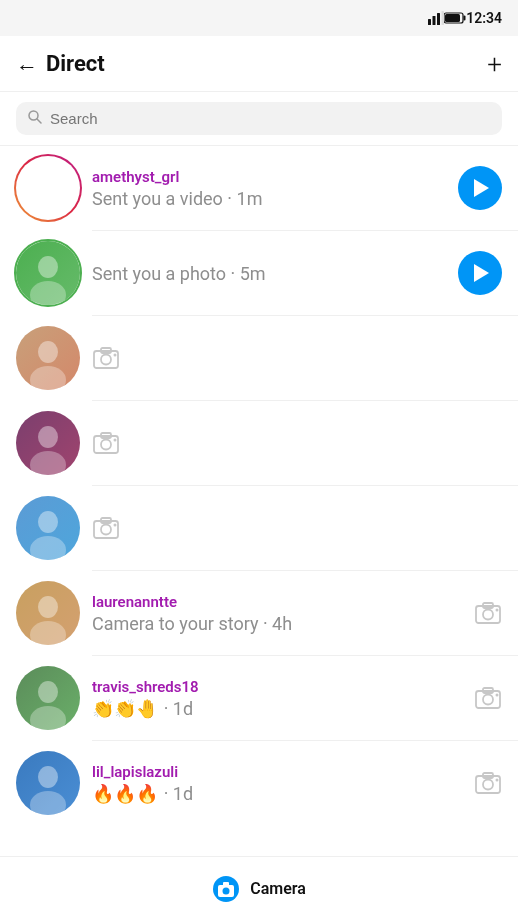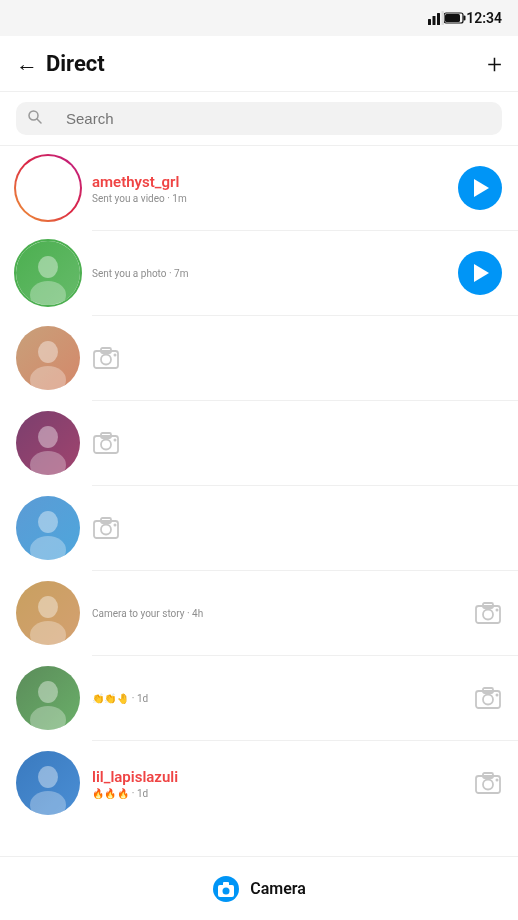--- a/index.html
+++ b/index.html
@@ -67,21 +67,21 @@
     .search-container {
       padding: 10px 16px;
       border-bottom: 1px solid #efefef;
     }
     .search-box {
       background: #f2f2f2;
       border-radius: 10px;
       display: flex;
       align-items: flex-end;
       padding: 8px 12px;
-      gap: 24px;
+      gap: 8px;
     }
     .search-icon-svg {
       color: #999;
       font-size: 14px;
     }
     .search-input {
       background: transparent;
       border: none;
       outline: none;
       font-size: 15px;
@@ -140,25 +140,25 @@
     }
 
     
     .message-content {
       flex: 1;
       min-width: 0;
     }
     .message-username {
       font-size: 15px;
       font-weight: 600;
-      color: #ef4444;
+      color: #a21caf;
       margin-bottom: 2px;
     }
     .message-preview {
-      font-size: 10px;
+      font-size: 18px;
       color: #8e8e8e;
       white-space: nowrap;
       overflow: hidden;
       text-overflow: ellipsis;
     }
 
     
     .message-action {
       flex-shrink: 0;
       display: flex;
@@ -301,21 +301,21 @@
         <div class="avatar-story-ring green-story"></div>
         <div class="avatar-circle av-phillsohn">
           <svg width="64" height="64" viewBox="0 0 64 64" fill="none">
       <circle cx="32" cy="32" r="32" class="av-phillsohn"></circle>
       <ellipse cx="32" cy="26" rx="10" ry="11" fill="rgba(255,255,255,0.4)"></ellipse>
       <ellipse cx="32" cy="54" rx="18" ry="14" fill="rgba(255,255,255,0.3)"></ellipse>
     </svg>
         </div>
       </div>
       <div class="message-content">
-        <div class="message-preview">Sent you a photo · 7m</div>
+        <div class="message-preview">Sent you a photo · 5m</div>
       </div>
       <div class="message-action">
         <div class="play-btn"></div>
       </div>
     </div>
     <div style="height: 1px; background: rgb(239, 239, 239); margin-left: 92px;"></div>
     <div class="message-item">
       <div class="avatar-wrapper">
         <div class="avatar-circle av-deitch">
           <svg width="64" height="64" viewBox="0 0 64 64" fill="none">
@@ -385,20 +385,21 @@
       <div class="avatar-wrapper">
         <div class="avatar-circle av-lauren">
           <svg width="64" height="64" viewBox="0 0 64 64" fill="none">
       <circle cx="32" cy="32" r="32" class="av-lauren"></circle>
       <ellipse cx="32" cy="26" rx="10" ry="11" fill="rgba(255,255,255,0.4)"></ellipse>
       <ellipse cx="32" cy="54" rx="18" ry="14" fill="rgba(255,255,255,0.3)"></ellipse>
     </svg>
         </div>
       </div>
       <div class="message-content">
+        <div class="message-username">laurenanntte</div>
         <div class="message-preview">Camera to your story · 4h</div>
       </div>
       <div class="message-action">
         <div class="camera-icon">
           <svg width="26" height="22" viewBox="0 0 26 22" fill="none">
         <rect x="1" y="4" width="24" height="17" rx="2.5" stroke="#c7c7c7" stroke-width="1.8"></rect>
         <circle cx="13" cy="12.5" r="5" stroke="#c7c7c7" stroke-width="1.8"></circle>
         <rect x="8" y="1" width="10" height="5" rx="1.5" stroke="#c7c7c7" stroke-width="1.8"></rect>
         <circle cx="22" cy="8" r="1.5" fill="#c7c7c7"></circle>
       </svg>
@@ -410,20 +411,21 @@
       <div class="avatar-wrapper">
         <div class="avatar-circle av-travis">
           <svg width="64" height="64" viewBox="0 0 64 64" fill="none">
       <circle cx="32" cy="32" r="32" class="av-travis"></circle>
       <ellipse cx="32" cy="26" rx="10" ry="11" fill="rgba(255,255,255,0.4)"></ellipse>
       <ellipse cx="32" cy="54" rx="18" ry="14" fill="rgba(255,255,255,0.3)"></ellipse>
     </svg>
         </div>
       </div>
       <div class="message-content">
+        <div class="message-username">travis_shreds18</div>
         <div class="message-preview">👏👏🤚 · 1d</div>
       </div>
       <div class="message-action">
         <div class="camera-icon">
           <svg width="26" height="22" viewBox="0 0 26 22" fill="none">
         <rect x="1" y="4" width="24" height="17" rx="2.5" stroke="#c7c7c7" stroke-width="1.8"></rect>
         <circle cx="13" cy="12.5" r="5" stroke="#c7c7c7" stroke-width="1.8"></circle>
         <rect x="8" y="1" width="10" height="5" rx="1.5" stroke="#c7c7c7" stroke-width="1.8"></rect>
         <circle cx="22" cy="8" r="1.5" fill="#c7c7c7"></circle>
       </svg>

